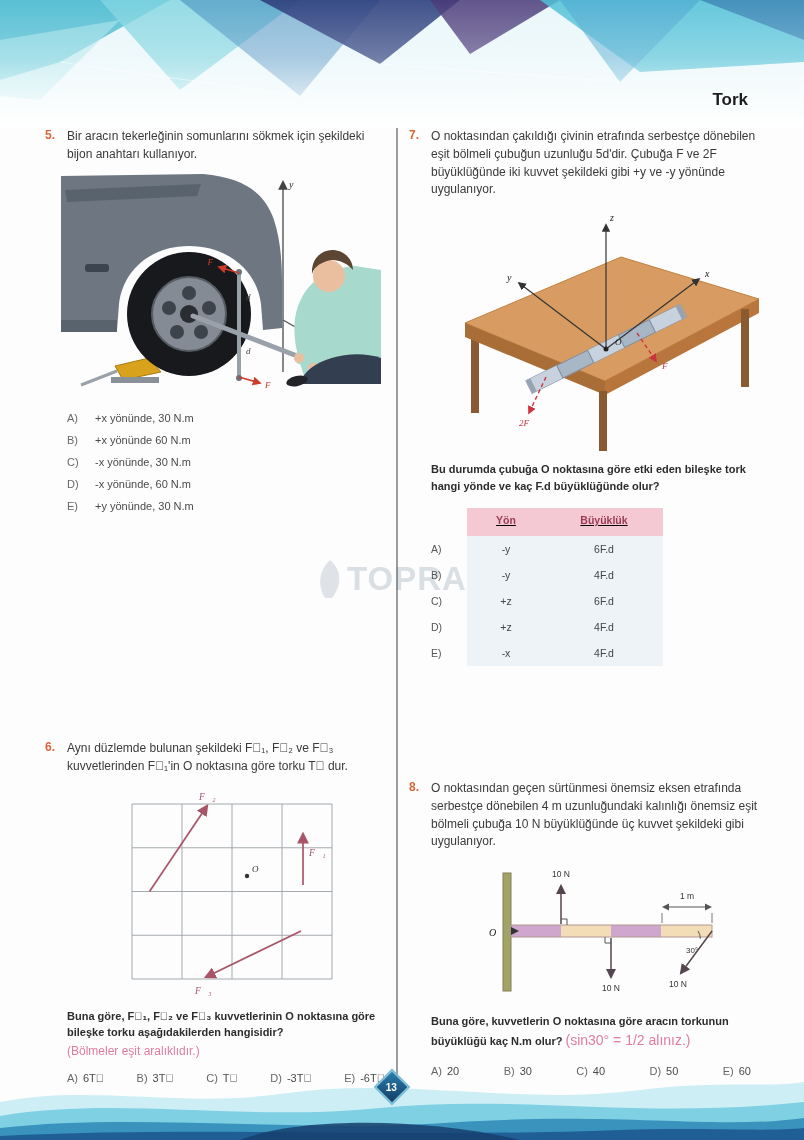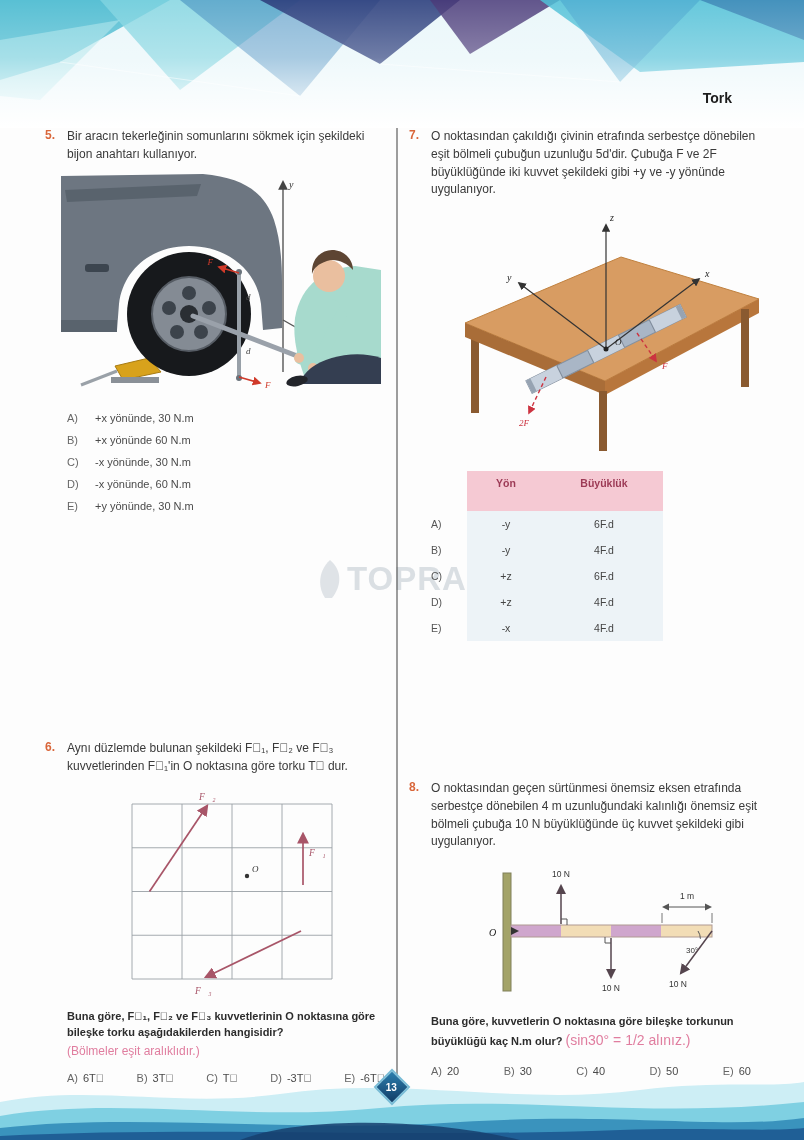--- a/index.html
+++ b/index.html
@@ -2,21 +2,21 @@
 <html><head>
 <meta charset="utf-8">
 <style>
   * { margin:0; padding:0; box-sizing:border-box; }
   html,body { background:#e9e9e9; }
   body { font-family:"Liberation Sans", sans-serif; }
   .page { position:relative; width:804px; height:1140px; background:#fdfdfd; overflow:hidden; margin:0 auto; }
 
   
   .header { position:absolute; top:0; left:0; width:804px; height:128px; z-index:0; }
-  .page-title { position:absolute; top:90px; right:72px; font-size:14px; font-weight:bold; color:#1d1d1d; z-index:2; }
+  .page-title { position:absolute; top:90px; right:56px; font-size:17px; font-weight:bold; color:#1d1d1d; z-index:2; }
 
   
   .divider { position:absolute; left:396px; top:128px; width:2px; height:948px; background:#4e4e4e; opacity:.55; z-index:1; }
   .q { position:absolute; z-index:1; }
   .q5 { top:128px; left:45px;  width:346px; }
   .q7 { top:128px; left:409px; width:362px; }
   .q6 { top:740px; left:45px;  width:346px; }
   .q8 { top:780px; left:409px; width:366px; }
 
   .q-head { display:flex; }
@@ -35,21 +35,21 @@
 
   .fig { display:block; }
   .fig-q5 { margin:8px 0 8px 16px; }
   .fig-q7 { margin:6px 0 4px 28px; }
   .fig-q6 { margin:14px 0 6px 72px; }
   .fig-q8 { margin:10px 0 4px 58px; }
 
   
   .ans-table { margin:14px 0 0 22px; width:232px; font-size:10.5px; }
   .t-head, .t-row { display:flex; align-items:stretch; }
-  .t-head { height:40px; }
+  .t-head { height:28px;text-decoration:underline; }
   .t-row { height:26px; }
   .t-letter { width:36px; color:#555; line-height:26px; }
   .t-head .t-letter { line-height:24px; }
   .t-cell { width:78px; text-align:center; color:#444; background:#edf3f7; line-height:26px; }
   .t-cell.wide { width:118px; }
   .t-head .t-cell { background:#f5c9d3; color:#9c3a55; font-weight:bold; line-height:24px; }
 
   
   .watermark { position:absolute; left:316px; top:560px; display:flex; align-items:center; gap:5px; opacity:.5; z-index:0; }
   .watermark-text { font-size:33px; font-weight:bold; color:#b9c2cb; letter-spacing:1px; }
@@ -223,20 +223,21 @@
       <line x1="169" y1="144" x2="82" y2="78" stroke="#333" stroke-width="1.2" marker-end="url(#q7ad)"></line>
       <text class="math" x="70" y="76" font-size="10" fill="#222">y</text>
       <circle cx="169" cy="144" r="2.5" fill="#222"></circle>
       <text class="math" x="178" y="140" font-size="9" fill="#222">O</text>
       <line x1="109" y1="172" x2="92" y2="208" stroke="#cc3340" stroke-width="1.4" stroke-dasharray="4 3" marker-end="url(#q7ar)"></line>
       <text class="math" x="82" y="221" font-size="9" fill="#cc3340">2F</text>
       <line x1="200" y1="128" x2="219" y2="156" stroke="#cc3340" stroke-width="1.4" stroke-dasharray="4 3" marker-end="url(#q7ar)"></line>
       <text class="math" x="225" y="164" font-size="9" fill="#cc3340">F</text>
     </svg>
 
+    <p class="ask">Bu durumda çubuğa O noktasına göre etki eden bileşke tork hangi yönde ve kaç F.d büyüklüğünde olur?</p>
 
     <div class="ans-table">
       <div class="t-head">
         <span class="t-letter"></span>
         <span class="t-cell">Yön</span>
         <span class="t-cell wide">Büyüklük</span>
       </div>
       <div class="t-row">
         <span class="t-letter">A)</span>
         <span class="t-cell">-y</span>
@@ -357,21 +358,21 @@
       <text x="225" y="92" font-size="8" fill="#333" text-anchor="middle">30°</text>
       <text x="211" y="126" font-size="8.5" fill="#333" text-anchor="middle">10 N</text>
       <line x1="198" y1="46" x2="242" y2="46" stroke="#555"></line>
       <polygon points="195,46 202,42.5 202,49.5" fill="#555"></polygon>
       <polygon points="245,46 238,42.5 238,49.5" fill="#555"></polygon>
       <line x1="195" y1="52" x2="195" y2="62" stroke="#777"></line>
       <line x1="245" y1="52" x2="245" y2="62" stroke="#777"></line>
       <text x="220" y="38" font-size="8.5" fill="#333" text-anchor="middle">1 m</text>
     </svg>
 
-    <p class="ask"><span>Buna göre, kuvvetlerin O noktasına göre bileşke torkunun büyüklüğü kaç N.m olur?</span> <span class="note-inline">(sin30° = 1/2 alınız.)</span></p>
+    <p class="ask"><span>Buna göre, kuvvetlerin O noktasına göre aracın torkunun büyüklüğü kaç N.m olur?</span> <span class="note-inline">(sin30° = 1/2 alınız.)</span></p>
 
     <div class="opts-h" style="padding-right:24px;">
       <span class="opt-h">
           <span class="opt-key">A)</span>
           <span>20</span>
         </span>
       <span class="opt-h">
           <span class="opt-key">B)</span>
           <span>30</span>
         </span>

